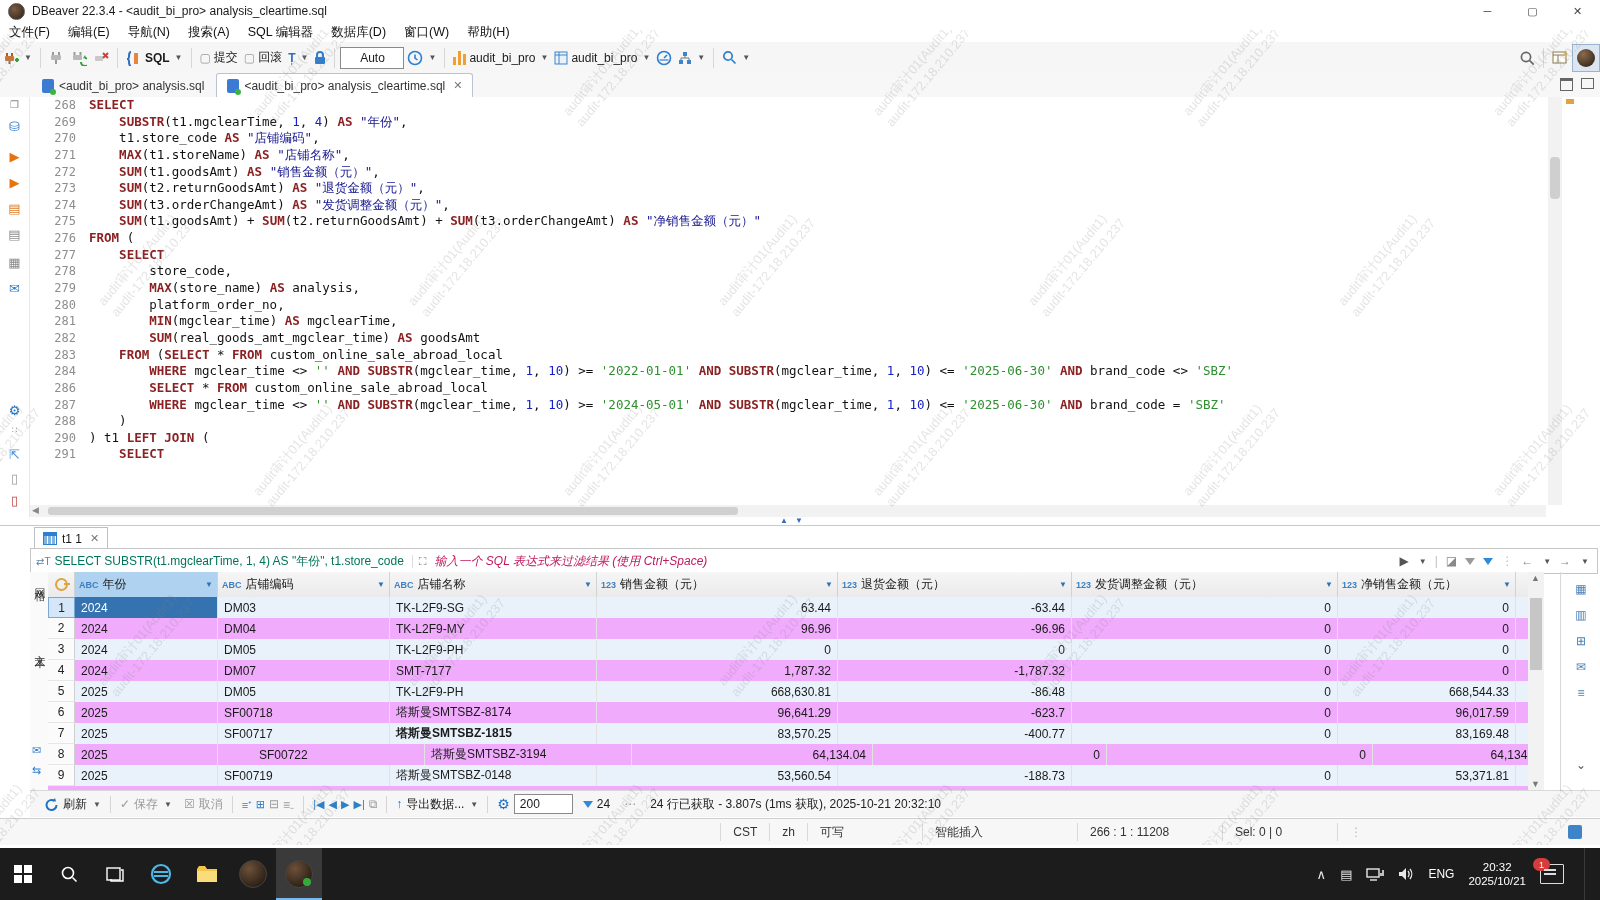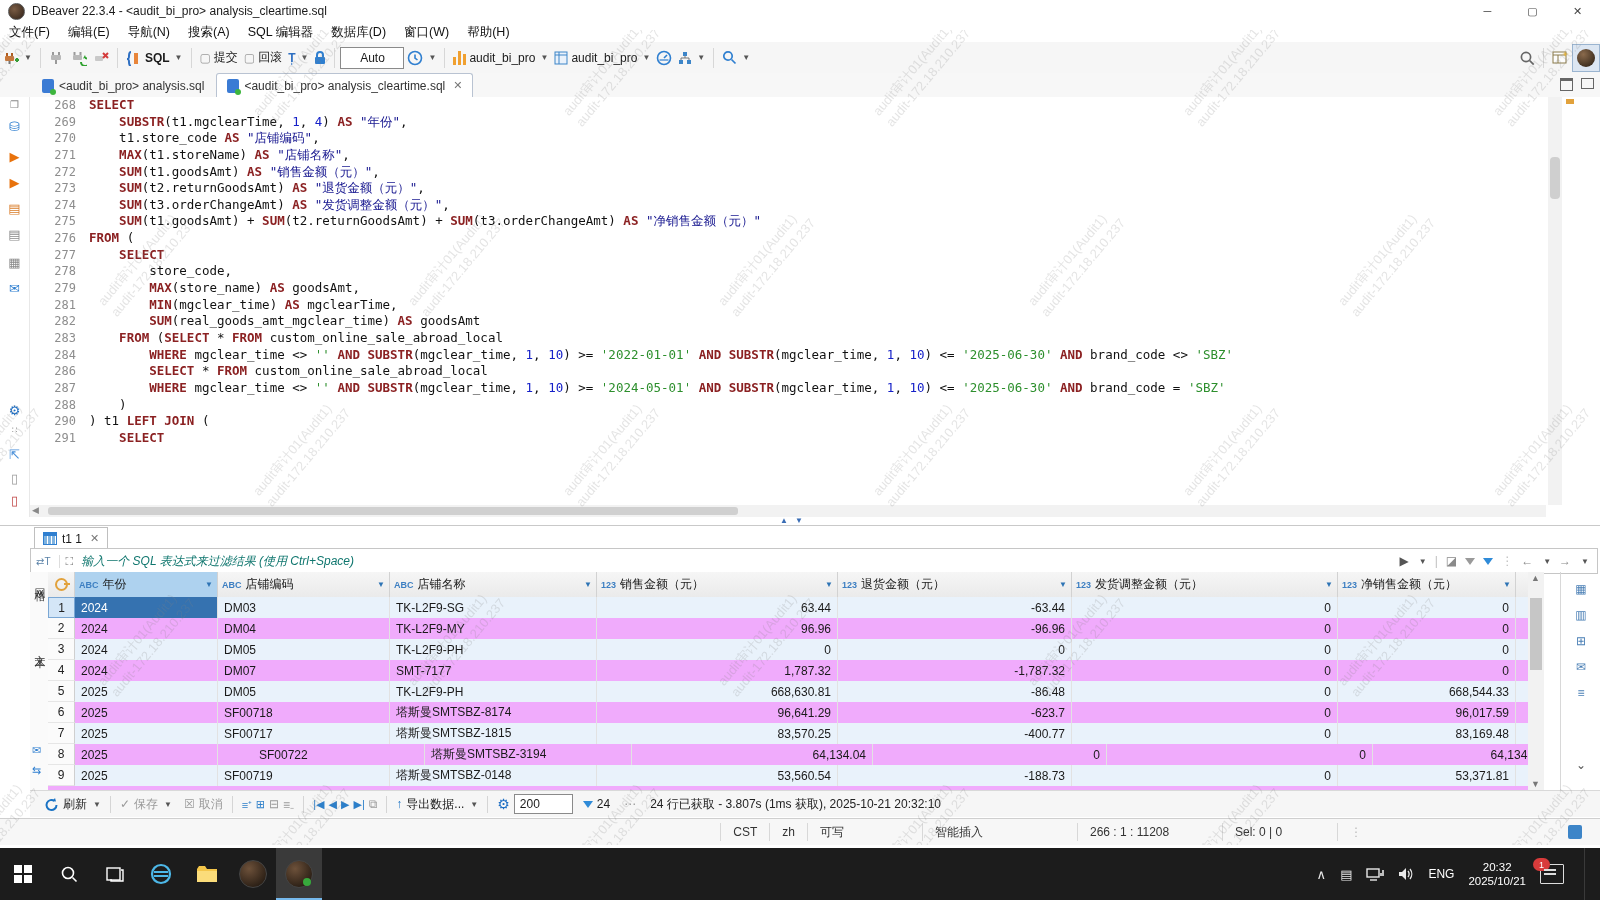--- a/index.html
+++ b/index.html
@@ -65,21 +65,21 @@
   .sash{position:absolute;top:0;font-size:8px;color:#3a6db5;line-height:8px;}
 
   
   .results{position:absolute;left:0;top:525px;width:1600px;height:291px;border-top:1px solid #c9c9c9;background:#fff;}
   .res-tab{position:absolute;left:34px;top:1px;height:21px;background:#fff;border:1px solid #bfbfbf;border-bottom:none;display:flex;align-items:center;gap:5px;padding:0 8px;font-size:12px;}
   .gridicon{width:12px;height:11px;background:
       linear-gradient(#2f7fd0,#2f7fd0) 0 0/12px 3px no-repeat,
       repeating-linear-gradient(to right,#7fb3e0 0 3px,#fff 3px 4px);border:1px solid #2f7fd0;}
   .filterbar{position:absolute;left:30px;top:22px;width:1566px;height:24px;background:#fff;border:1px solid #c6c6c6;display:flex;align-items:center;font-size:12px;}
   .fquery{color:#00755a;margin-left:4px;white-space:nowrap;}
-  .fplace{color:#0f766e;font-style:italic;margin-left:8px;flex:1;white-space:nowrap;overflow:hidden;}
+  .fplace{color:#be185d;font-style:italic;margin-left:8px;flex:1;white-space:nowrap;overflow:hidden;}
   .fbtns{display:flex;align-items:center;gap:8px;padding-right:8px;color:#8a8a8a;font-size:12px;}
   .expicon{color:#777;font-size:11px;border-left:1px solid #ddd;padding-left:6px;margin-left:8px;}
   .funnel{display:inline-block;width:0;height:0;border-left:5px solid transparent;border-right:5px solid transparent;border-top:7px solid #2f8bd8;}
   .funnel.gray{border-top-color:#9a9a9a;}
 
   .res-rail{position:absolute;left:30px;top:46px;width:18px;height:218px;background:#fafafa;border-right:1px solid #e3e3e3;font-size:11px;}
   .vtab{writing-mode:vertical-rl;text-orientation:upright;color:#333;letter-spacing:2px;position:absolute;left:2px;}
   .railsmall{position:absolute;left:2px;font-size:11px;color:#2f7fd0;}
 
   .grid{position:absolute;left:48px;top:46px;width:1480px;height:218px;background:#f0abfc;overflow:hidden;}
@@ -330,21 +330,22 @@
       <div class="cline"><span class="lno">269</span><span class="tk-p">    </span><span class="tk-k">SUBSTR</span><span class="tk-p">(t1.mgclearTime, </span><span class="tk-n">1</span><span class="tk-p">, </span><span class="tk-n">4</span><span class="tk-p">) </span><span class="tk-k">AS</span><span class="tk-p"> </span><span class="tk-q">"年份"</span><span class="tk-p">,</span></div>
       <div class="cline"><span class="lno">270</span><span class="tk-p">    t1.store_code </span><span class="tk-k">AS</span><span class="tk-p"> </span><span class="tk-q">"店铺编码"</span><span class="tk-p">,</span></div>
       <div class="cline"><span class="lno">271</span><span class="tk-p">    </span><span class="tk-k">MAX</span><span class="tk-p">(t1.storeName) </span><span class="tk-k">AS</span><span class="tk-p"> </span><span class="tk-q">"店铺名称"</span><span class="tk-p">,</span></div>
       <div class="cline"><span class="lno">272</span><span class="tk-p">    </span><span class="tk-k">SUM</span><span class="tk-p">(t1.goodsAmt) </span><span class="tk-k">AS</span><span class="tk-p"> </span><span class="tk-q">"销售金额（元）"</span><span class="tk-p">,</span></div>
       <div class="cline"><span class="lno">273</span><span class="tk-p">    </span><span class="tk-k">SUM</span><span class="tk-p">(t2.returnGoodsAmt) </span><span class="tk-k">AS</span><span class="tk-p"> </span><span class="tk-q">"退货金额（元）"</span><span class="tk-p">,</span></div>
       <div class="cline"><span class="lno">274</span><span class="tk-p">    </span><span class="tk-k">SUM</span><span class="tk-p">(t3.orderChangeAmt) </span><span class="tk-k">AS</span><span class="tk-p"> </span><span class="tk-q">"发货调整金额（元）"</span><span class="tk-p">,</span></div>
       <div class="cline"><span class="lno">275</span><span class="tk-p">    </span><span class="tk-k">SUM</span><span class="tk-p">(t1.goodsAmt) + </span><span class="tk-k">SUM</span><span class="tk-p">(t2.returnGoodsAmt) + </span><span class="tk-k">SUM</span><span class="tk-p">(t3.orderChangeAmt) </span><span class="tk-k">AS</span><span class="tk-p"> </span><span class="tk-q">"净销售金额（元）"</span></div>
       <div class="cline"><span class="lno">276</span><span class="tk-k">FROM</span><span class="tk-p"> (</span></div>
       <div class="cline"><span class="lno">277</span><span class="tk-p">    </span><span class="tk-k">SELECT</span></div>
       <div class="cline"><span class="lno">278</span><span class="tk-p">        store_code,</span></div>
-      <div class="cline"><span class="lno">279</span><span class="tk-p">        </span><span class="tk-k">MAX</span><span class="tk-p">(store_name) </span><span class="tk-k">AS</span><span class="tk-p"> goodsAmt,</span></div>
+      <div class="cline"><span class="lno">279</span><span class="tk-p">        </span><span class="tk-k">MAX</span><span class="tk-p">(store_name) </span><span class="tk-k">AS</span><span class="tk-p"> analysis,</span></div>
+      <div class="cline"><span class="lno">280</span><span class="tk-p">        platform_order_no,</span></div>
       <div class="cline"><span class="lno">281</span><span class="tk-p">        </span><span class="tk-k">MIN</span><span class="tk-p">(mgclear_time) </span><span class="tk-k">AS</span><span class="tk-p"> mgclearTime,</span></div>
       <div class="cline"><span class="lno">282</span><span class="tk-p">        </span><span class="tk-k">SUM</span><span class="tk-p">(real_goods_amt_mgclear_time) </span><span class="tk-k">AS</span><span class="tk-p"> goodsAmt</span></div>
       <div class="cline"><span class="lno">283</span><span class="tk-p">    </span><span class="tk-k">FROM</span><span class="tk-p"> (</span><span class="tk-k">SELECT</span><span class="tk-p"> * </span><span class="tk-k">FROM</span><span class="tk-p"> custom_online_sale_abroad_local</span></div>
       <div class="cline"><span class="lno">284</span><span class="tk-p">        </span><span class="tk-k">WHERE</span><span class="tk-p"> mgclear_time &lt;&gt; </span><span class="tk-s">''</span><span class="tk-p"> </span><span class="tk-k">AND</span><span class="tk-p"> </span><span class="tk-k">SUBSTR</span><span class="tk-p">(mgclear_time, </span><span class="tk-n">1</span><span class="tk-p">, </span><span class="tk-n">10</span><span class="tk-p">) &gt;= </span><span class="tk-s">'2022-01-01'</span><span class="tk-p"> </span><span class="tk-k">AND</span><span class="tk-p"> </span><span class="tk-k">SUBSTR</span><span class="tk-p">(mgclear_time, </span><span class="tk-n">1</span><span class="tk-p">, </span><span class="tk-n">10</span><span class="tk-p">) &lt;= </span><span class="tk-s">'2025-06-30'</span><span class="tk-p"> </span><span class="tk-k">AND</span><span class="tk-p"> brand_code &lt;&gt; </span><span class="tk-s">'SBZ'</span></div>
       <div class="cline"><span class="lno">286</span><span class="tk-p">        </span><span class="tk-k">SELECT</span><span class="tk-p"> * </span><span class="tk-k">FROM</span><span class="tk-p"> custom_online_sale_abroad_local</span></div>
       <div class="cline"><span class="lno">287</span><span class="tk-p">        </span><span class="tk-k">WHERE</span><span class="tk-p"> mgclear_time &lt;&gt; </span><span class="tk-s">''</span><span class="tk-p"> </span><span class="tk-k">AND</span><span class="tk-p"> </span><span class="tk-k">SUBSTR</span><span class="tk-p">(mgclear_time, </span><span class="tk-n">1</span><span class="tk-p">, </span><span class="tk-n">10</span><span class="tk-p">) &gt;= </span><span class="tk-s">'2024-05-01'</span><span class="tk-p"> </span><span class="tk-k">AND</span><span class="tk-p"> </span><span class="tk-k">SUBSTR</span><span class="tk-p">(mgclear_time, </span><span class="tk-n">1</span><span class="tk-p">, </span><span class="tk-n">10</span><span class="tk-p">) &lt;= </span><span class="tk-s">'2025-06-30'</span><span class="tk-p"> </span><span class="tk-k">AND</span><span class="tk-p"> brand_code = </span><span class="tk-s">'SBZ'</span></div>
       <div class="cline"><span class="lno">288</span><span class="tk-p">    )</span></div>
       <div class="cline"><span class="lno">290</span><span class="tk-p">) t1 </span><span class="tk-k">LEFT JOIN</span><span class="tk-p"> (</span></div>
       <div class="cline"><span class="lno">291</span><span class="tk-p">    </span><span class="tk-k">SELECT</span></div>
     </div>
@@ -365,20 +366,21 @@
 
 <div class="results">
   <div class="res-tab">
     <span class="gridicon"></span>
     <span>t1 1</span>
     <span class="tabclose">✕</span>
   </div>
 
   <div class="filterbar">
     <span style="color:#5a82a8;font-size:10px;margin-left:5px">⇄T</span>
+    <span class="fquery">SELECT SUBSTR(t1.mgclearTime, 1, 4) AS "年份", t1.store_code</span>
     <span class="expicon">⛶</span>
     <span class="fplace">输入一个 SQL 表达式来过滤结果 (使用 Ctrl+Space)</span>
     <span class="fbtns">
       <span style="color:#555">▶</span>
       <span class="caret">▼</span>
       <span style="color:#c0c0c0">|</span>
       <span>◪</span>
       <span class="funnel gray"></span>
       <span class="funnel"></span>
       <span style="color:#c0c0c0">⋮</span>
@@ -495,21 +497,21 @@
           <div class="gcell" style="width: 207px;">塔斯曼SMTSBZ-8174</div>
           <div class="gcell num" style="width: 241px;">96,641.29</div>
           <div class="gcell num" style="width: 234px;">-623.7</div>
           <div class="gcell num" style="width: 266px;">0</div>
           <div class="gcell num" style="width: 178px;">96,017.59</div>
         </div>
         <div class="grow stripe" style="top: 151px;">
           <div class="gcell gnum">7</div>
           <div class="gcell" style="width: 143px;">2025</div>
           <div class="gcell" style="width: 172px;">SF00717</div>
-          <div class="gcell" style="width: 207px;">塔斯曼SMTSBZ-1815</div>
+          <div class="gcell" style="width: 207px; font-weight: bold;">塔斯曼SMTSBZ-1815</div>
           <div class="gcell num" style="width: 241px;">83,570.25</div>
           <div class="gcell num" style="width: 234px;">-400.77</div>
           <div class="gcell num" style="width: 266px;">0</div>
           <div class="gcell num" style="width: 178px;">83,169.48</div>
         </div>
         <div class="grow" style="top: 172px;">
           <div class="gcell gnum">8</div>
           <div class="gcell" style="width: 143px;">2025</div>
           <div class="gcell" style="width: 172px; margin-left: 35px;">SF00722</div>
           <div class="gcell" style="width: 207px;">塔斯曼SMTSBZ-3194</div>

